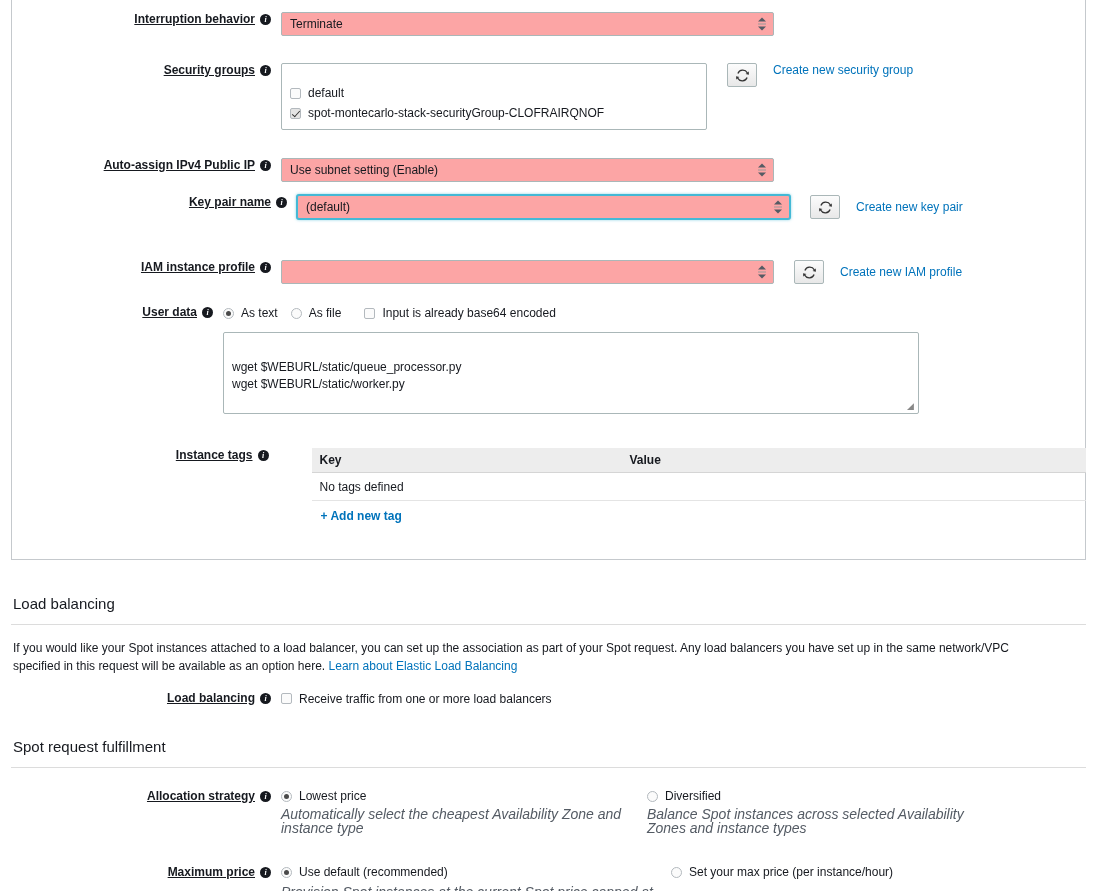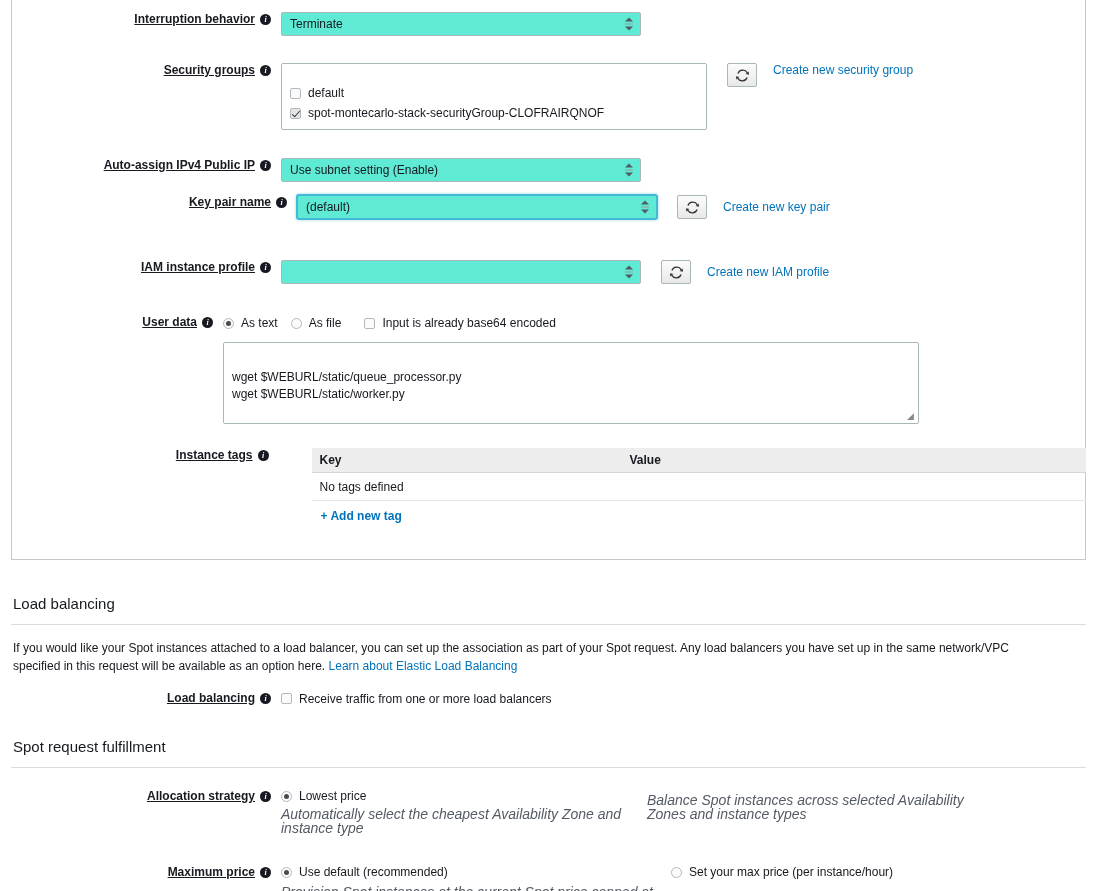--- a/index.html
+++ b/index.html
@@ -61,25 +61,25 @@
     line-height: 11px;
     text-align: center;
     font-style: italic;
     font-family: "Liberation Serif", serif;
     flex: 0 0 auto;
   }
 
   
   .sel {
     position: relative;
-    width: 360px;
+    width: 493px;
     height: 24px;
     border: 1px solid #aab7b8;
     border-radius: 2px;
-    background: #5eead4;
+    background: #fca5a5;
     font-size: 12px;
     color: #16191f;
     padding: 0 24px 0 8px;
     line-height: 22px;
     white-space: nowrap;
     overflow: hidden;
   }
   .sel.focused {
     border: 1px solid #44b9d6;
     box-shadow: 0 0 0 1px #44b9d6, 0 0 3px 1px rgba(68,185,214,.6);
@@ -374,21 +374,21 @@
     <div class="refresh-btn">
       <svg width="13" height="13" viewBox="0 0 16 16">
         <path d="M13.3 5.2a5.6 5.6 0 0 0-10.2.6l-1.5-.5a7.2 7.2 0 0 1 13-1.1l1.1-1.3.2 4.3-4.2-.9z" fill="#333"></path>
         <path d="M2.7 10.8a5.6 5.6 0 0 0 10.2-.6l1.5.5a7.2 7.2 0 0 1-13 1.1L.3 13.1.1 8.8l4.2.9z" fill="#333"></path>
       </svg>
     </div>
     <span class="link">Create new IAM profile</span>
   </div>
 </div>
 
-<div class="form-row" style="left:11px; top:315px; width:908px;">
+<div class="form-row" style="left:11px; top:305px; width:908px;">
   <div class="lbl">
     <span>User data</span>
     <span class="info-icon">i</span>
   </div>
   <div style="display:flex; flex-direction:column;">
     <div style="display:flex; align-items:center; gap:9px; height:16px;">
       <span class="radio-opt">
         <span class="rb checked"></span>
         <span>As text</span>
       </span>
@@ -458,20 +458,24 @@
     <span class="info-icon">i</span>
   </div>
   <div style="width:366px;">
     <div class="radio-opt">
       <span class="rb checked"></span>
       <span>Lowest price</span>
     </div>
     <div class="hint">Automatically select the cheapest Availability Zone and instance type</div>
   </div>
   <div style="width:340px; margin-left:0px;">
+    <div class="radio-opt">
+      <span class="rb"></span>
+      <span>Diversified</span>
+    </div>
     <div class="hint">Balance Spot instances across selected Availability Zones and instance types</div>
   </div>
 </div>
 
 <div class="form-row" style="left:11px; top:865px; width:1075px;">
   <div class="lbl">
     <span>Maximum price</span>
     <span class="info-icon">i</span>
   </div>
   <div style="width:378px;">

